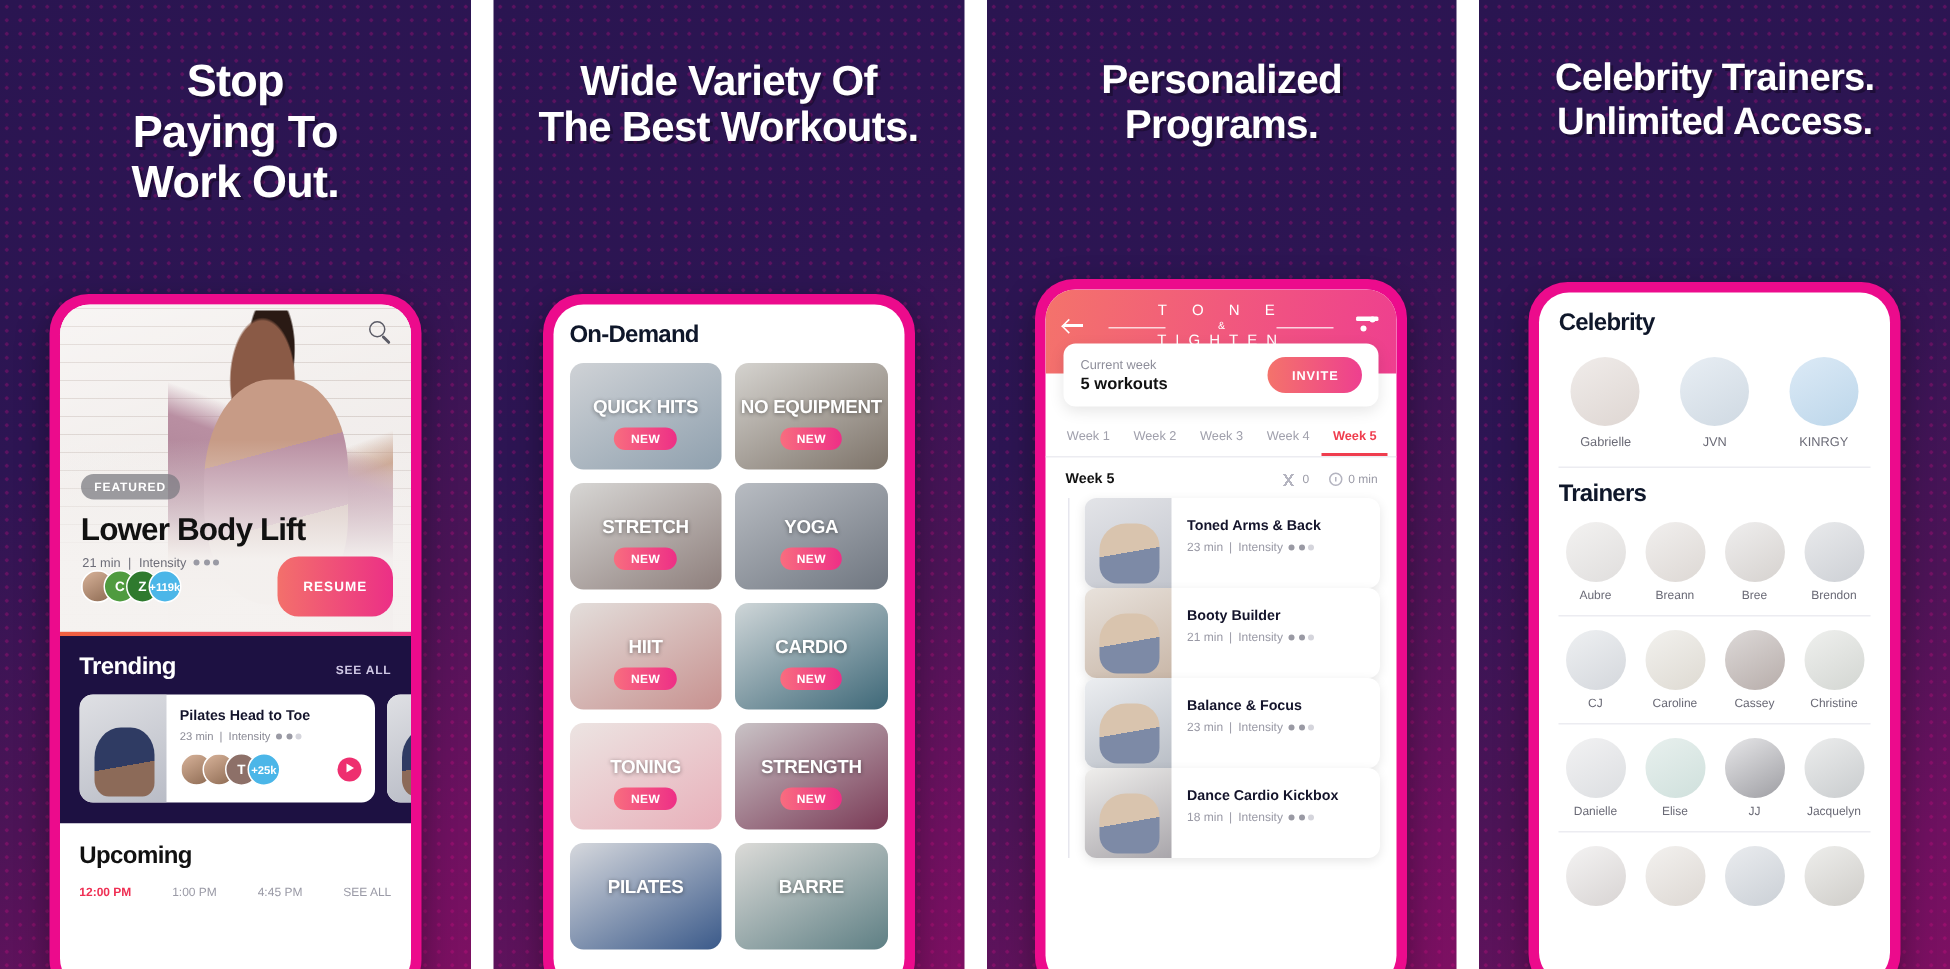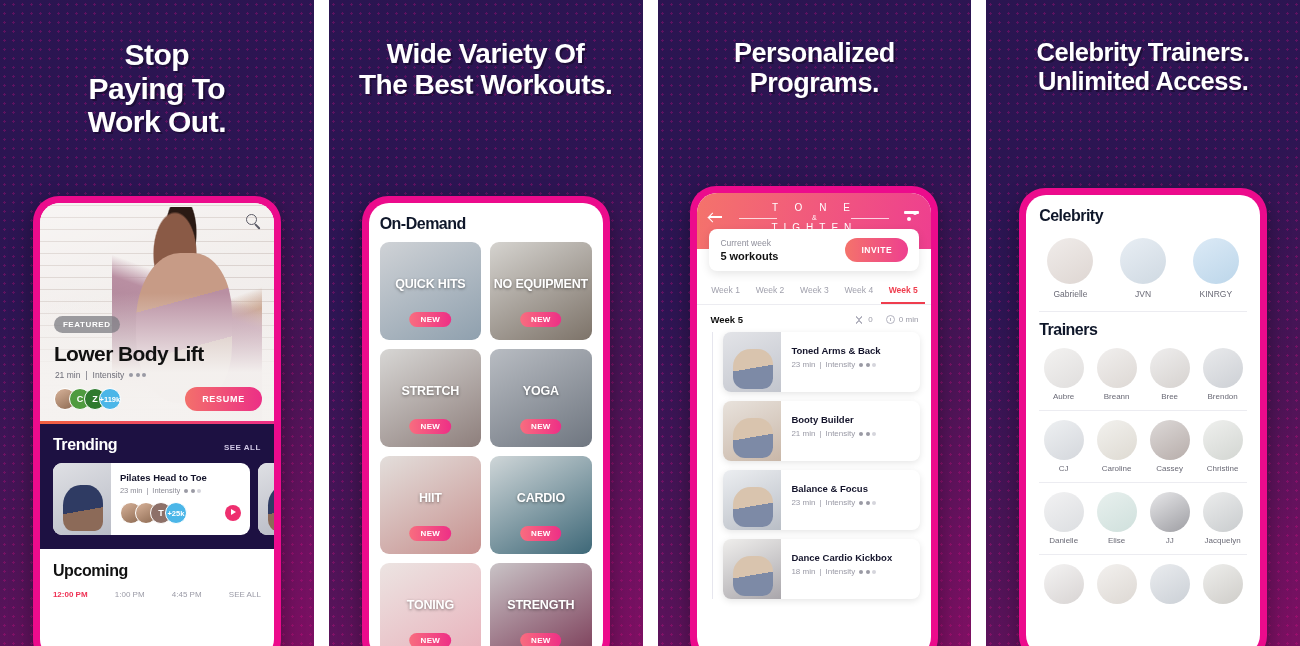--- a/index.html
+++ b/index.html
@@ -62,21 +62,21 @@
   .hero-bottom { position:absolute; left:14px; right:12px; bottom:10px; z-index:4;
     display:flex; align-items:center; justify-content:space-between; }
   .avgrp { display:flex; align-items:center; }
   .avgrp span { width:22px; height:22px; border-radius:50%; border:1.6px solid #fff; margin-left:-7px;
     display:flex; align-items:center; justify-content:center; font-size:9px; font-weight:700; color:#fff; }
   .avgrp span:first-child { margin-left:0; }
   .av-photo { background:linear-gradient(150deg,#d8b39a,#8d6a52); }
   .av-g1 { background:#4f9b3f; } .av-g2 { background:#2f7a2e; }
   .av-more { background:#4bb6e8; font-size:7.5px !important; }
   .btn-resume { background:linear-gradient(90deg,#f3706b,#ec2f86); color:#fff; font-size:9px;
-    font-weight:700; letter-spacing:.7px; padding:7px 17px; border-radius:14px; border:none; }
+    font-weight:700; letter-spacing:.7px; padding:15px 17px; border-radius:14px; border:none; }
   .accentbar { height:3px; background:linear-gradient(90deg,#f0613f,#ec2f86); }
 
   .trend { background:#1d1142; padding:12px 13px 14px; }
   .rowhead { display:flex; align-items:baseline; justify-content:space-between; }
   .rowhead .t { color:#fff; font-size:16px; font-weight:800; letter-spacing:-.4px; }
   .rowhead .s { color:#cfc7e4; font-size:8px; font-weight:700; letter-spacing:.5px; }
   .tcards { display:flex; gap:8px; margin-top:9px; }
   .tcard { background:#fff; border-radius:9px; overflow:hidden; display:flex; height:72px; flex:0 0 197px; }
   .tcard.peek { flex:0 0 28px; }
   .tthumb { width:58px; background:linear-gradient(155deg,#dfe0e4,#b9bcc6); flex:none; position:relative; }
@@ -93,21 +93,21 @@
   .upcoming { background:#fff; padding:13px 13px 8px; }
   .upcoming .t { font-size:16px; font-weight:800; color:#111; letter-spacing:-.4px; }
   .times { display:flex; justify-content:space-between; margin-top:10px; font-size:8px; color:#9a9aa6; }
   .times .on { color:#ef3054; font-weight:700; }
 
   
   .p2 .phone { top:196px; height:470px; }
   .p2 .screen { height:456px; padding:12px 11px 0; }
   .sec-title { font-size:16px; font-weight:800; color:#0f172a; letter-spacing:-.5px; margin-bottom:9px; }
   .grid2 { display:grid; grid-template-columns:1fr 1fr; gap:9px; }
-  .tile { position:relative; height:98px; border-radius:9px; overflow:hidden;
+  .tile { position:relative; height:71px; border-radius:9px; overflow:hidden;
     background:linear-gradient(150deg,#cfd0d4,#9fa3ab); display:flex; align-items:center; justify-content:center; }
   .tile .lbl { position:relative; color:#fff; font-size:12.5px; font-weight:800; letter-spacing:-.2px;
     text-shadow:0 1px 3px rgba(0,0,0,.45); z-index:3; margin-bottom:14px; }
   .tile .new { position:absolute; left:50%; transform:translateX(-50%); bottom:13px; z-index:3;
     background:linear-gradient(90deg,#f86d7f,#ee2f86); color:#fff; font-size:8px; font-weight:700;
     padding:3px 11px; border-radius:9px; letter-spacing:.3px; }
 
   
   .p3 .phone { top:186px; height:478px; }
   .p3 .screen { height:464px; }
@@ -143,21 +143,21 @@
   .wkrow .rt { display:flex; gap:13px; align-items:center; font-size:8px; color:#9a9aa6; }
   .wkrow .rt span { display:flex; align-items:center; gap:4px; }
   .clk { width:9px; height:9px; border:1.3px solid #b4b4c0; border-radius:50%; position:relative; }
   .clk:after { content:""; position:absolute; left:3.1px; top:1.6px; width:1.2px; height:3.2px; background:#b4b4c0; }
   .shoe { width:10px; height:8px; background:
      linear-gradient(125deg,transparent 44%, #b4b4c0 44% 56%, transparent 56%),
      linear-gradient(55deg,transparent 44%, #b4b4c0 44% 56%, transparent 56%); }
   .tl { position:relative; padding:0 11px 0 26px; }
   .tl .line { position:absolute; left:15px; top:0; bottom:0; width:1px; background:#e6e6ee; }
   .wcard { position:relative; background:#fff; border-radius:8px; box-shadow:0 2px 7px rgba(0,0,0,.10);
-    display:flex; height:60px; margin-bottom:9px; overflow:hidden; }
+    display:flex; height:60px; margin-bottom:0; overflow:hidden; }
   .wthumb { width:58px; flex:none; background:linear-gradient(155deg,#e3e4e8,#c2c5cd); position:relative; }
   .wthumb:after { content:""; position:absolute; left:10px; bottom:3px; width:40px; height:40px;
     background:linear-gradient(170deg,#d9c4ae 0 48%, #7d8aa6 48% 100%); border-radius:44% 38% 26% 30%; }
   .wbody { padding:13px 10px; }
   .wbody .n { font-size:9.5px; font-weight:700; color:#14142b; }
   .wbody .m { font-size:8px; color:#9a9aa6; margin-top:4px; display:flex; align-items:center; gap:4px; }
 
   
   .p4 .phone { top:188px; height:474px; }
   .p4 .screen { height:460px; padding:12px 13px 0; }

